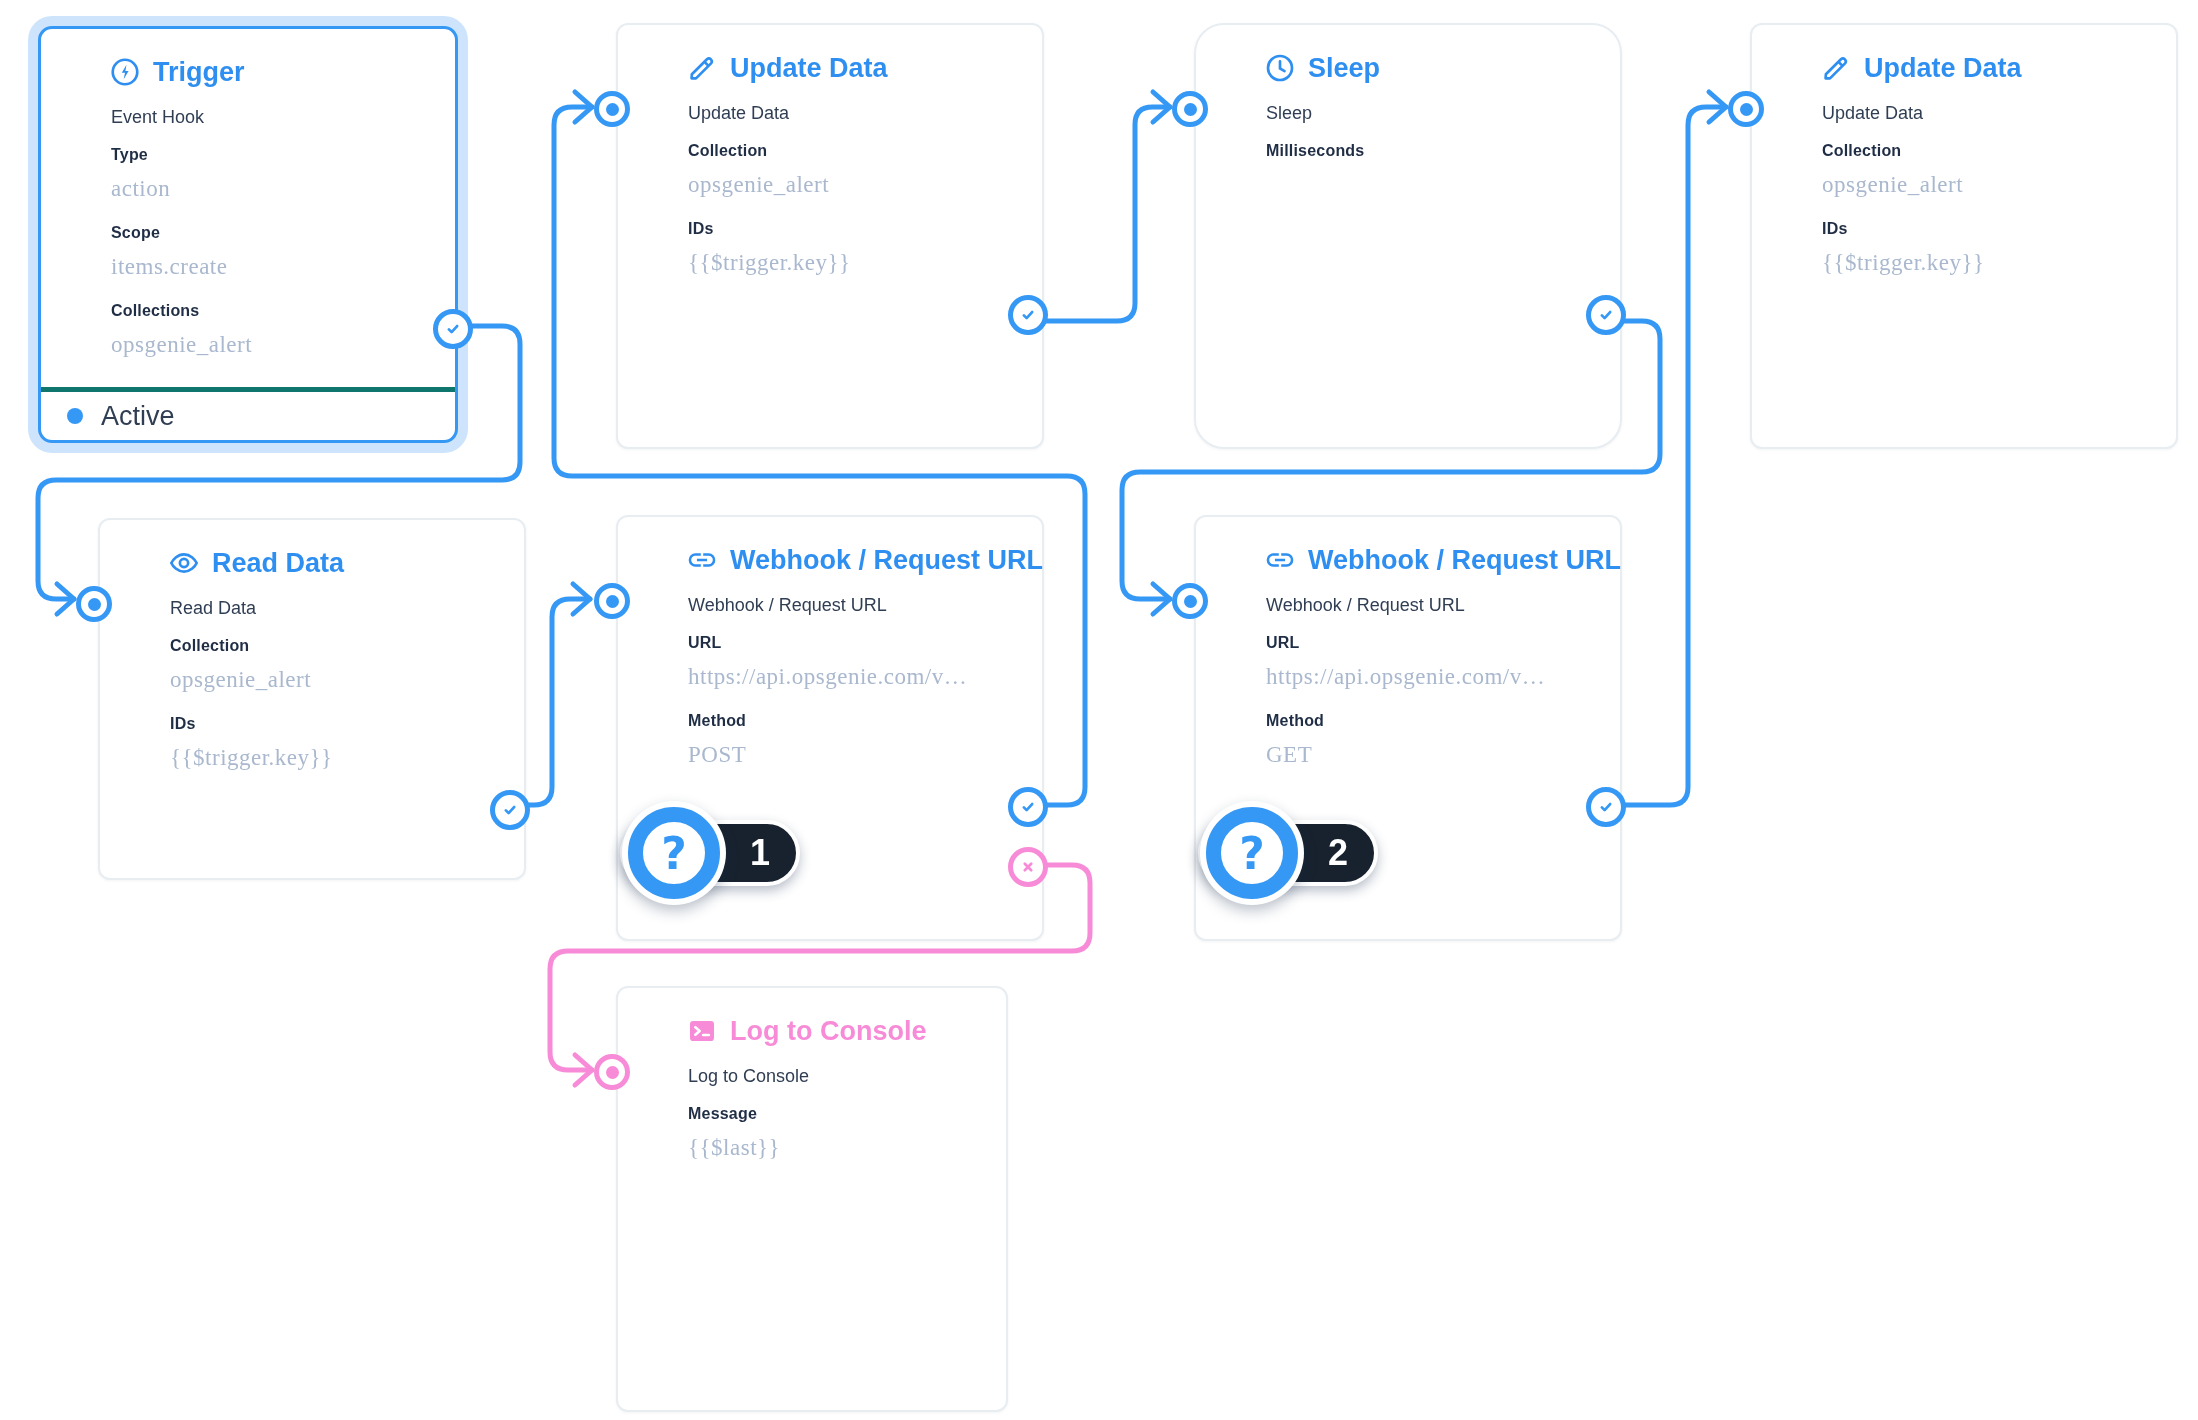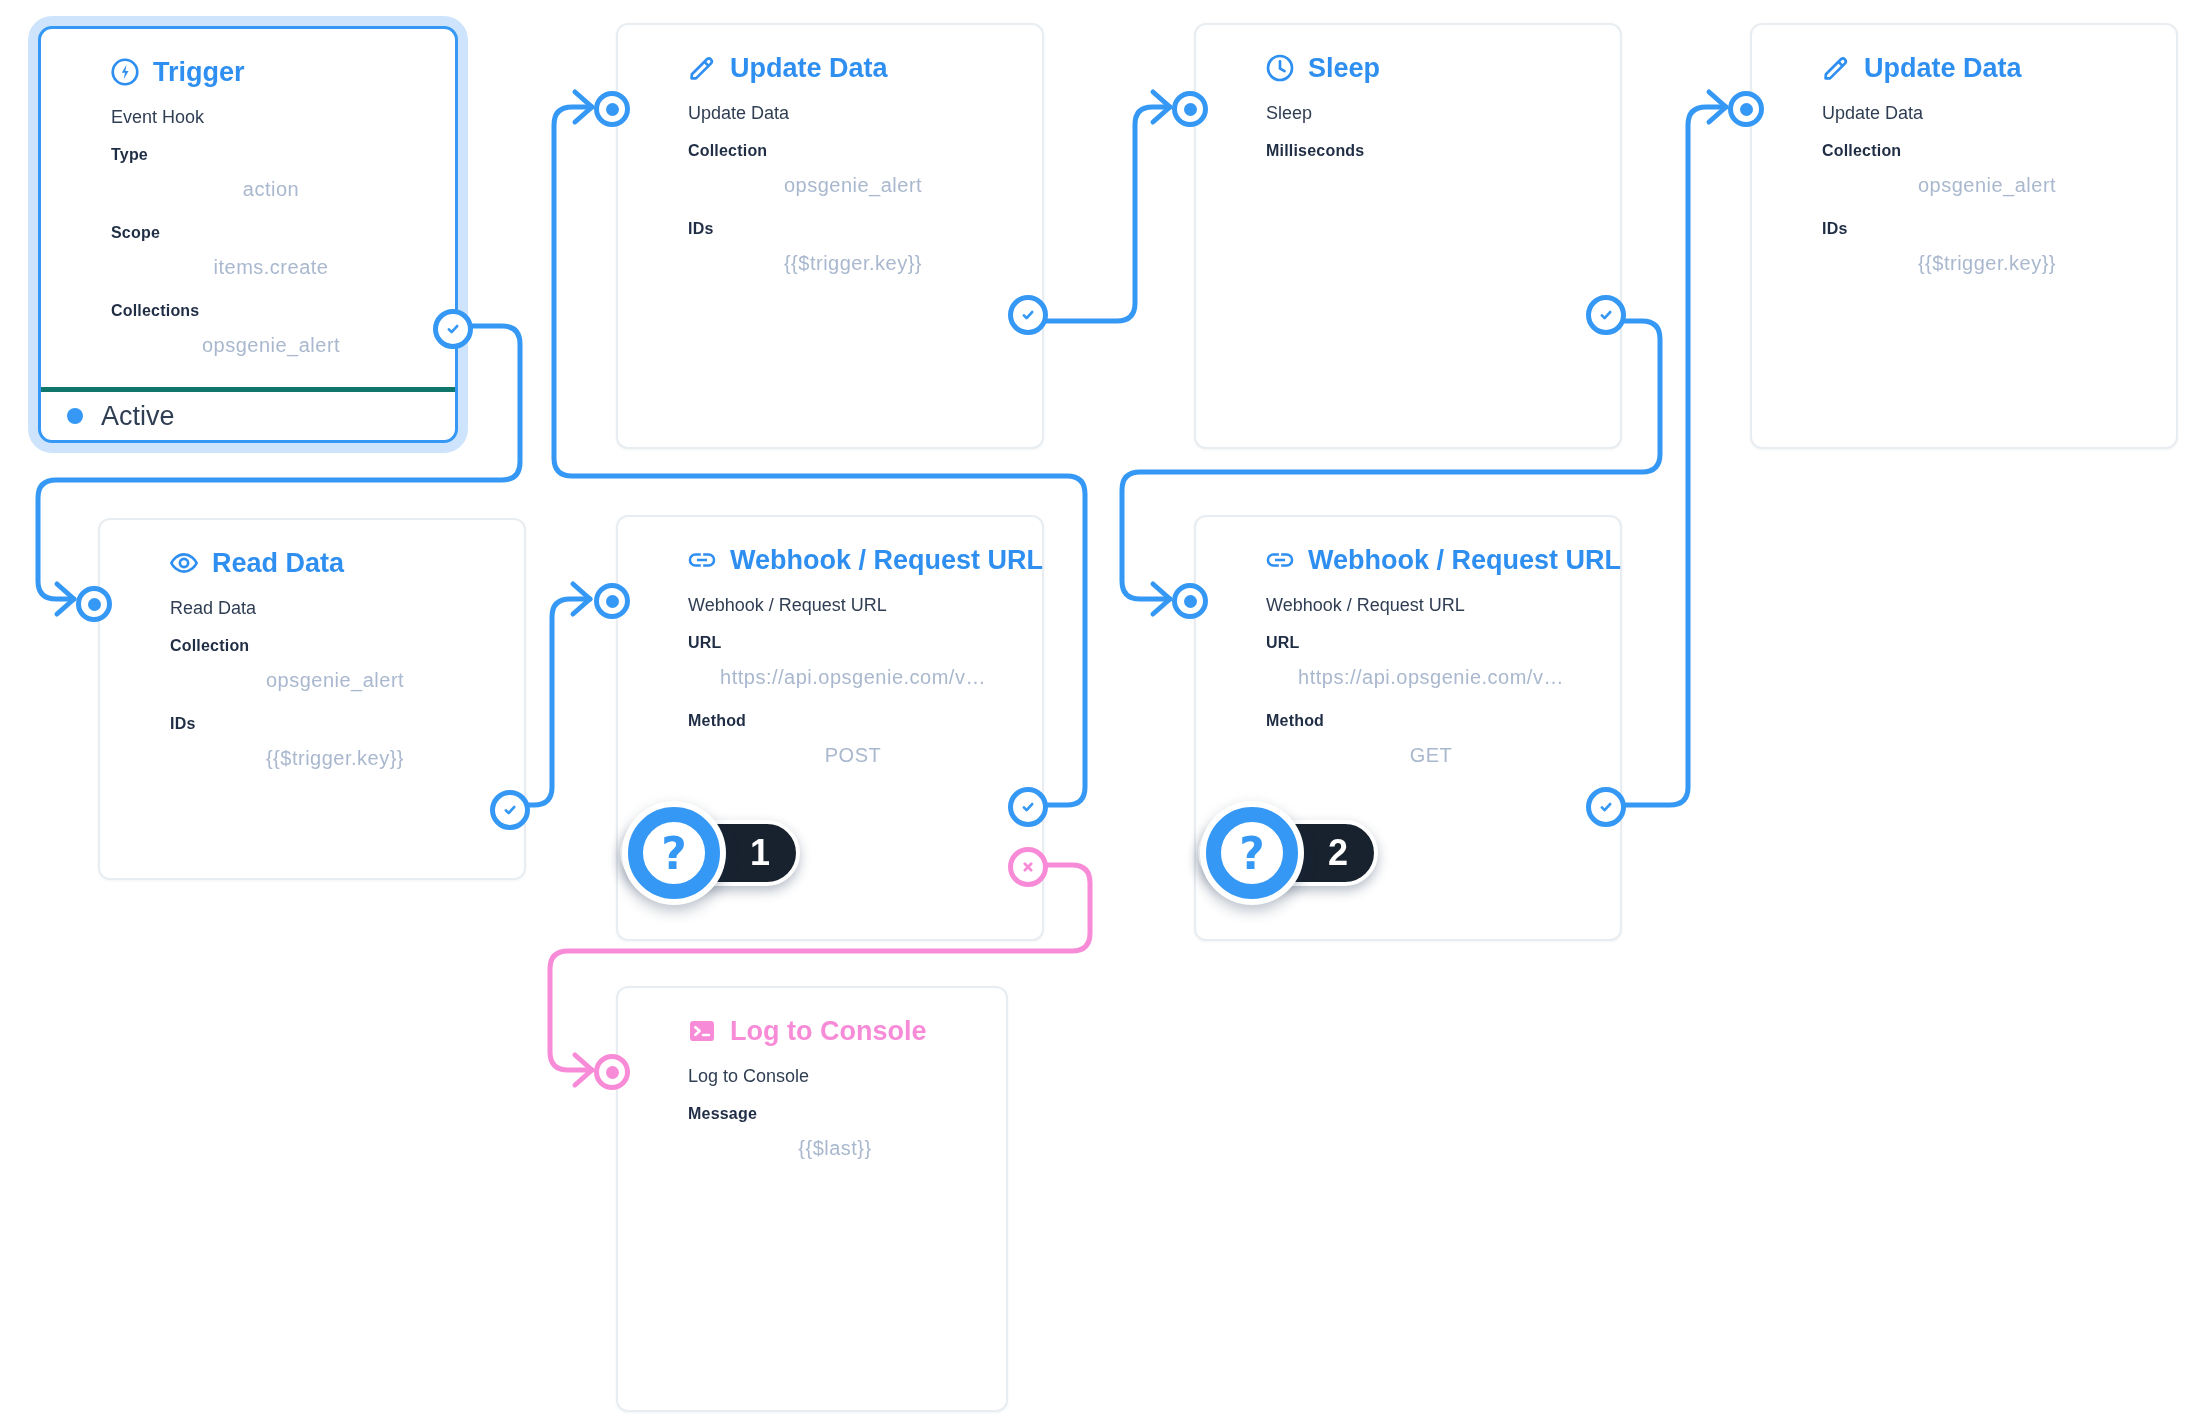--- a/index.html
+++ b/index.html
@@ -55,23 +55,23 @@
   }
   .field{margin:10px 24px 0 26px;}
   .node-name + .field{margin-top:4px;}
   .flabel{
     height:34px;line-height:34px;
     font-size:16px;font-weight:700;color:var(--label);
     letter-spacing:.2px;white-space:nowrap;
   }
   .fvalue{
     height:34px;line-height:34px;
-    font-size:20px;color:var(--value);
-    font-family:Liberation Sans, sans-serif;
-    white-space:nowrap;letter-spacing:.5px;text-align:center;
+    font-size:23px;color:var(--value);
+    font-family:Liberation Serif, serif;
+    white-space:nowrap;letter-spacing:.5px;
   }
   .node-footer{
     position:absolute;left:0;right:0;bottom:0;height:53px;
     border-top:5px solid #0f766e;
     display:flex;align-items:center;gap:18px;
     padding-left:26px;
     font-size:27px;color:var(--name);
   }
   .status-dot{width:16px;height:16px;border-radius:50%;background:var(--blue);}
   
@@ -180,21 +180,21 @@
         <div class="flabel">IDs</div>
         <div class="fvalue">{{$trigger.key}}</div>
       </div>
       <div class="port input"></div>
       <div class="port resolve">
         <svg viewBox="0 0 24 24" width="22" height="22" fill="none">
           <path d="M7.5 12.4l3 3 6-6.6" stroke="currentColor" stroke-width="3" stroke-linecap="round" stroke-linejoin="round"></path>
         </svg>
       </div>
     </div>
-    <div class="node" style="left: 1194px; top: 23px; width: 428px; height: 426px;">
+    <div class="node" style="left: 1194px; top: 23px; width: 428px; height: 426px; border-radius: 30px;">
       <div class="node-header">
         <span class="hicon">
           <svg viewBox="0 0 24 24" fill="none">
             <circle cx="12" cy="12" r="9" stroke="currentColor" stroke-width="2"></circle>
             <path d="M12 7v5.3l3.4 2" stroke="currentColor" stroke-width="2" stroke-linecap="round"></path>
           </svg>
         </span>
         <span>Sleep</span>
       </div>
       <div class="node-name">Sleep</div>

